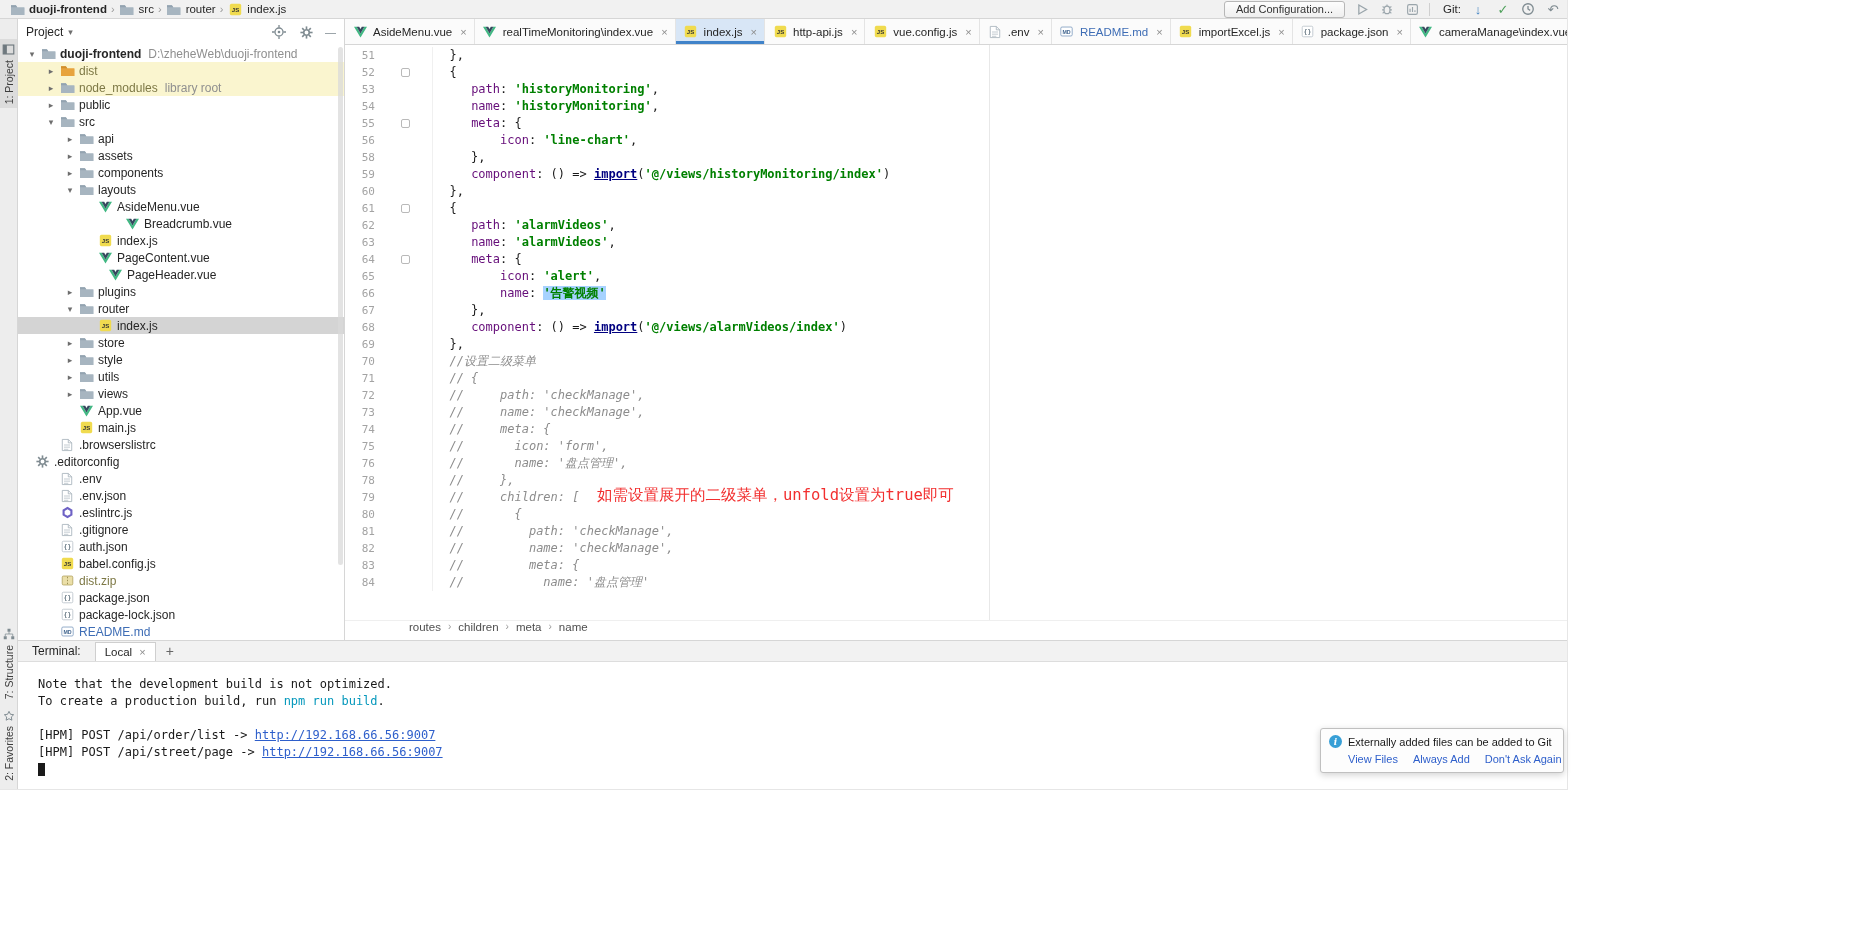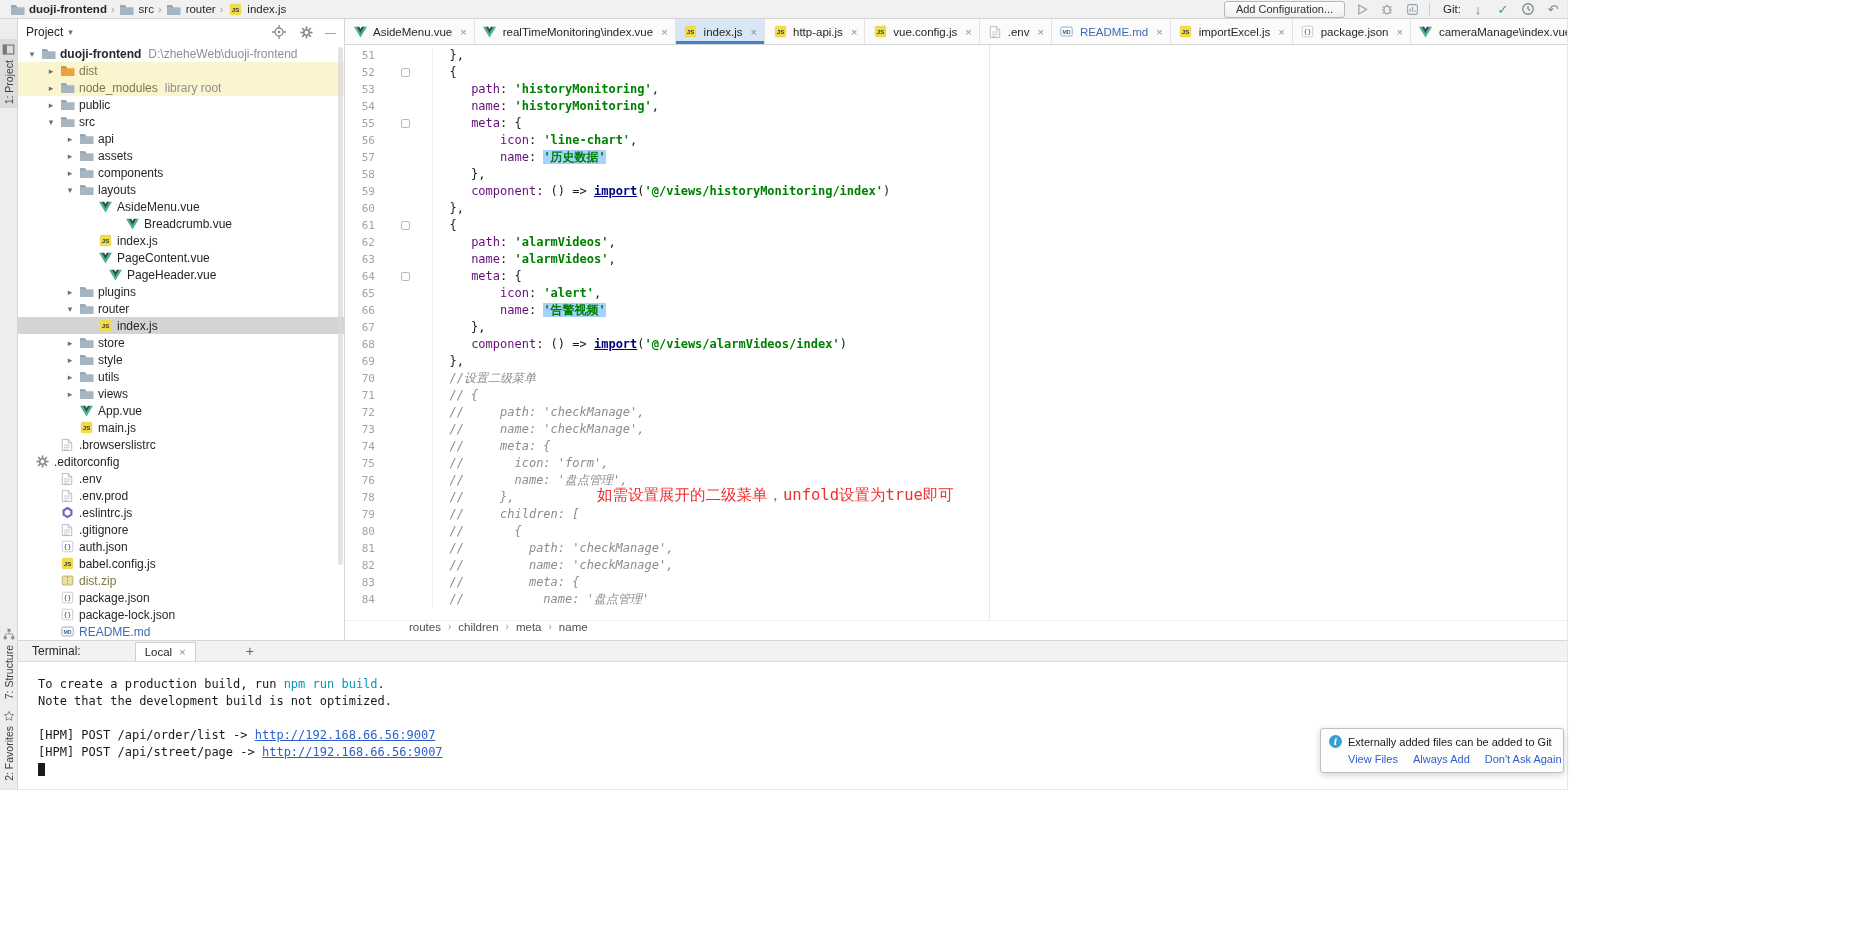--- a/index.html
+++ b/index.html
@@ -85,21 +85,21 @@
   .tok-w{color:#000080;font-weight:bold;text-decoration:underline;}
   .tok-c{color:#8C8C8C;font-style:italic;}
   .tok-h{color:#008000;font-weight:bold;background:#A6D2FF;}
   .red-ann{position:absolute;left:252px;top:442px;color:#F22F2F;font-size:15.5px;white-space:nowrap;}
   .ebc{height:20px;flex:none;display:flex;align-items:flex-start;gap:7px;padding-left:64px;
     font-size:11.5px;color:#4F4F4F;border-top:1px solid #EFEFEF;}
   .ebc-sep{color:#9A9A9A;font-size:10px;}
 
   
   .term-header{height:22px;flex:none;background:#F2F2F2;border-top:1px solid #D6D6D6;
-    border-bottom:1px solid #DDDDDD;display:flex;align-items:center;padding-left:14px;gap:40px;}
+    border-bottom:1px solid #DDDDDD;display:flex;align-items:center;padding-left:14px;}
   .term-title{font-size:12px;color:#262626;margin-right:14px;}
   .term-tab{display:flex;align-items:center;gap:7px;background:#FFF;border:1px solid #CFCFCF;
     border-bottom:none;height:19px;align-self:flex-end;padding:0 9px;font-size:11.5px;color:#262626;}
   .term-tab .tclose{margin-left:0;}
   .term-plus{font-size:14px;color:#666;padding:0 10px;align-self:center;}
   .term-body{flex:1;background:#FFF;padding:14px 0 0 20px;color:#1A1A1A;
     font-family:"DejaVu Sans Mono","Liberation Mono",monospace;font-size:12px;line-height:17px;}
   .tline{height:17px;white-space:pre;}
   .tline a{color:#2E5FCB;text-decoration:underline;}
   .tcmd{color:#0598BC;}
@@ -545,21 +545,21 @@
               </div>
               <div class="trow" style="padding-left:25px">
                 <span class="chev"></span>
                 <span class="icn">
                   <svg width="12" height="14" viewBox="0 0 14 16">
                     <path fill="#FFF" stroke="#A9B4BC" d="M1.5 1.5h7l4 4v9h-11z"></path>
                     <path fill="none" stroke="#A9B4BC" d="M8.5 1.5v4h4"></path>
                     <path fill="none" stroke="#B9C2C9" d="M3.5 8h7M3.5 10.5h7M3.5 13h5"></path>
                   </svg>
                 </span>
-                <span class="lbl">.env.prod</span>
+                <span class="lbl">.env.json</span>
               </div>
               <div class="trow" style="padding-left:25px">
                 <span class="chev"></span>
                 <span class="icn">
                   <svg width="13" height="13" viewBox="0 0 16 16">
                     <polygon points="8,1 14.1,4.5 14.1,11.5 8,15 1.9,11.5 1.9,4.5" fill="#6E62C5"></polygon>
                     <polygon points="8,4 11.5,6 11.5,10 8,12 4.5,10 4.5,6" fill="#FFF"></polygon>
                   </svg>
                 </span>
                 <span class="lbl">.eslintrc.js</span>
@@ -775,26 +775,20 @@
                     <span class="n">55</span>
                     <span class="fold"></span>
                   </span>
                   <span class="codeln"><span class="tok-p">     </span><span class="tok-k">meta</span><span class="tok-p">: {</span></span>
                 </div>
                 <div class="cline">
                   <span class="gut">
                     <span class="n">56</span>
                   </span>
                   <span class="codeln"><span class="tok-p">         </span><span class="tok-k">icon</span><span class="tok-p">: </span><span class="tok-s">'line-chart'</span><span class="tok-p">,</span></span>
-                </div>
-                <div class="cline">
-                  <span class="gut">
-                    <span class="n">57</span>
-                  </span>
-                  <span class="codeln"><span class="tok-p">         </span><span class="tok-k">name</span><span class="tok-p">: </span><span class="tok-h">'历史数据'</span></span>
                 </div>
                 <div class="cline">
                   <span class="gut">
                     <span class="n">58</span>
                   </span>
                   <span class="codeln"><span class="tok-p">     },</span></span>
                 </div>
                 <div class="cline">
                   <span class="gut">
                     <span class="n">59</span>
@@ -965,22 +959,22 @@
 
       <div class="term-header">
         <span class="term-title">Terminal:</span>
         <span class="term-tab">
           <span>Local</span>
           <span class="tclose">×</span>
         </span>
         <span class="term-plus">+</span>
       </div>
       <div class="term-body">
+          <div class="tline"><span>Note that the development build is not optimized.</span></div>
           <div class="tline"><span>To create a production build, run </span><span class="tcmd">npm run build</span><span>.</span></div>
-          <div class="tline"><span>Note that the development build is not optimized.</span></div>
           <div class="tline"></div>
           <div class="tline"><span>[HPM] POST /api/order/list -&gt; </span><a href="#">http://192.168.66.56:9007</a></div>
           <div class="tline"><span>[HPM] POST /api/street/page -&gt; </span><a href="#">http://192.168.66.56:9007</a></div>
           <div class="tline"><span class="cursor"></span></div>
         </div>
 
     </div>
   </div>
 </div>
 

